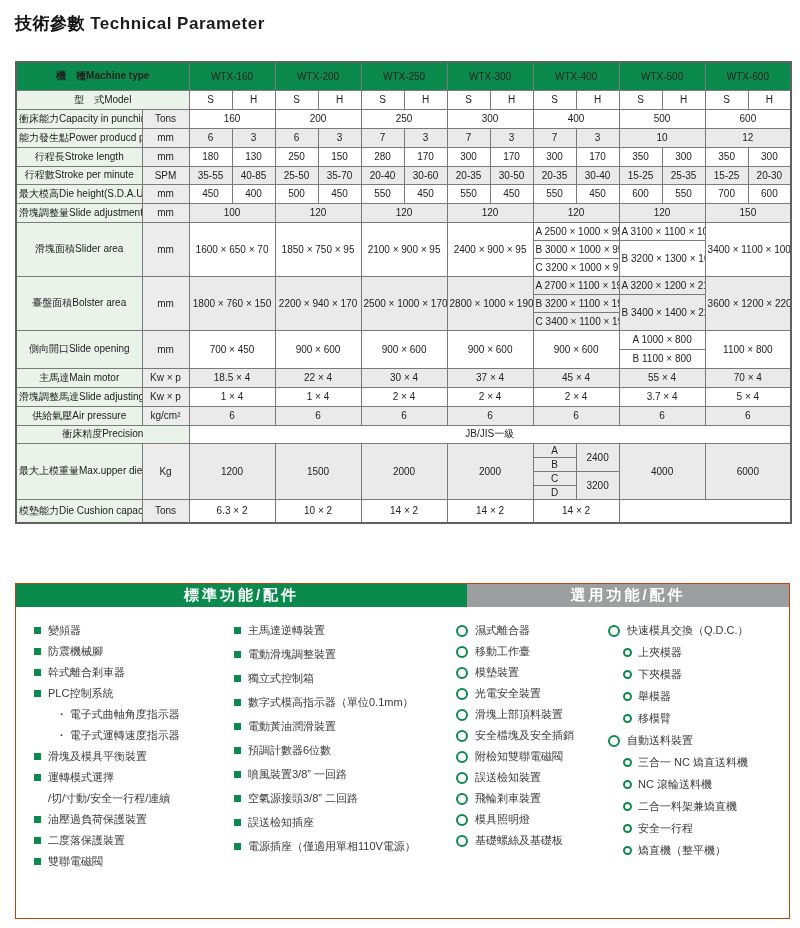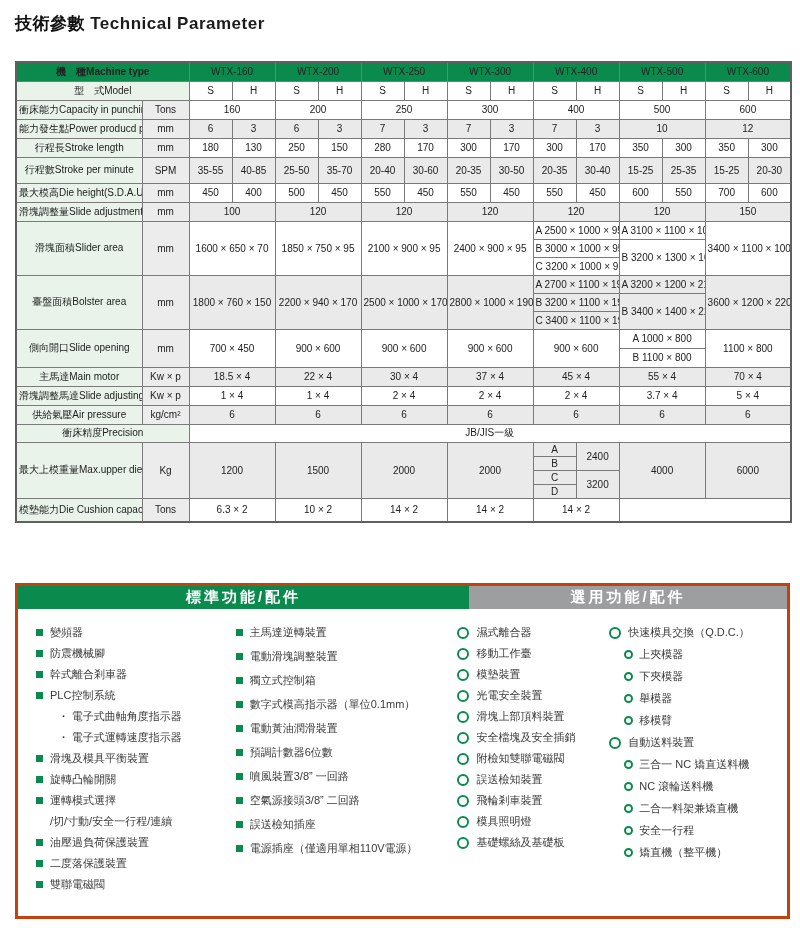--- a/index.html
+++ b/index.html
@@ -35,21 +35,21 @@
   td.lb{background:var(--label-bg);text-align:left;padding-left:4px;font-size:8.5px}
   td.un{background:var(--unit-bg);font-size:8.5px}
   td.dim{font-size:9px}
   td.ab{text-align:left;padding-left:5px;white-space:pre;font-size:8.5px}
   td.ltr{font-size:9px}
   tr.bg-g td.d{background:var(--row-alt)}
 
   
   .features{
     position:absolute;left:15px;top:583px;width:775px;height:336px;
-    border:3px solid #c2410c;background:#fff;
+    border:1px solid #c2410c;background:#fff;
   }
   .fhdr{display:flex;height:23px}
   .fhdr .hcell{display:flex;align-items:center;justify-content:center;
     color:#fff;font-size:15px;font-weight:bold;letter-spacing:3px}
   .fhdr .std{width:451px;background:var(--green)}
   .fhdr .opt{flex:1;background:var(--hdr-gray)}
   .fbody{display:flex;padding:16px 0 0 18px}
   .fcol{font-size:11px;color:#3a3a3a}
   .fcol1{width:200px}
   .fcol2{width:222px}
@@ -90,21 +90,21 @@
         <col style="width: 43px;">
         <col style="width: 43px;">
         <col style="width: 43px;">
         <col style="width: 43px;">
         <col style="width: 43px;">
         <col style="width: 43px;">
         <col style="width: 43px;">
         <col style="width: 43px;">
       </colgroup>
     <tbody id="tech-body">
-        <tr style="height: 19px;">
+        <tr style="height: 28px;">
           <td colspan="2" class="lh">機　種Machine type</td>
           <td colspan="2" class="mh">WTX-160</td>
           <td colspan="2" class="mh">WTX-200</td>
           <td colspan="2" class="mh">WTX-250</td>
           <td colspan="2" class="mh">WTX-300</td>
           <td colspan="2" class="mh">WTX-400</td>
           <td colspan="2" class="mh">WTX-500</td>
           <td colspan="2" class="mh">WTX-600</td>
         </tr>
         <tr style="height: 19px;">
@@ -162,21 +162,21 @@
           <td class="d">170</td>
           <td class="d">300</td>
           <td class="d">170</td>
           <td class="d">300</td>
           <td class="d">170</td>
           <td class="d">350</td>
           <td class="d">300</td>
           <td class="d">350</td>
           <td class="d">300</td>
         </tr>
-        <tr class="bg-g" style="height: 26px;">
+        <tr class="bg-g" style="height: 18px;">
           <td class="lb">行程數Stroke per minute</td>
           <td class="un">SPM</td>
           <td class="d">35-55</td>
           <td class="d">40-85</td>
           <td class="d">25-50</td>
           <td class="d">35-70</td>
           <td class="d">20-40</td>
           <td class="d">30-60</td>
           <td class="d">20-35</td>
           <td class="d">30-50</td>
@@ -369,24 +369,20 @@
         <div class="fitem">
           <span class="bullet b-dot">·</span>
           <span class="ftext">電子式運轉速度指示器</span>
         </div>
         <div class="fitem">
           <span class="bullet b-sq"></span>
           <span class="ftext">滑塊及模具平衡裝置</span>
         </div>
         <div class="fitem">
           <span class="bullet b-sq"></span>
-          <span class="ftext">旋轉凸輪開關</span>
-        </div>
-        <div class="fitem">
-          <span class="bullet b-sq"></span>
           <span class="ftext">運轉模式選擇</span>
         </div>
         <div class="fitem">
           <span class="bullet b-none"></span>
           <span class="ftext">/切/寸動/安全一行程/連續</span>
         </div>
         <div class="fitem">
           <span class="bullet b-sq"></span>
           <span class="ftext">油壓過負荷保護裝置</span>
         </div>

